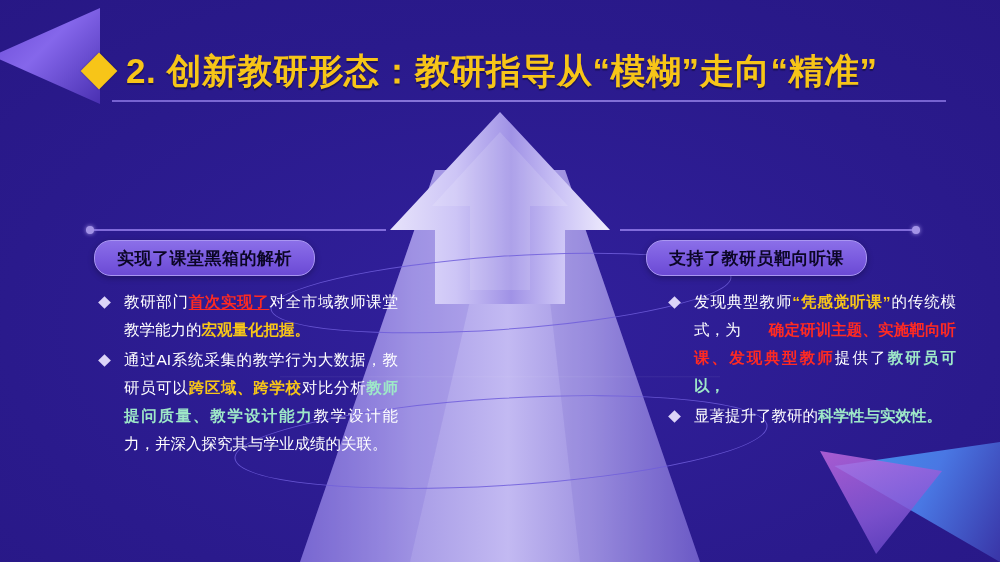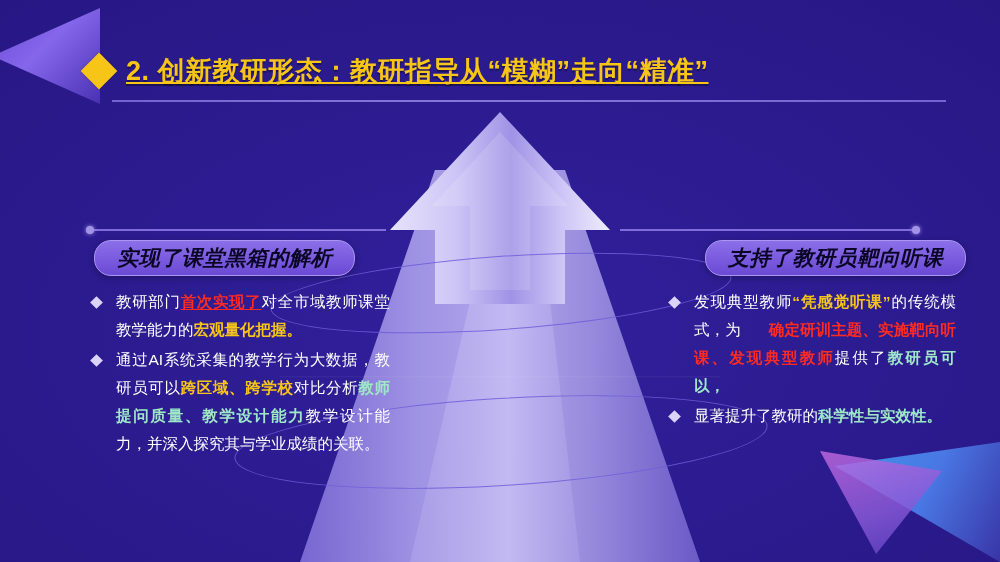--- a/index.html
+++ b/index.html
@@ -41,24 +41,23 @@
     position:absolute;left:86px;top:40px;width:880px;height:62px;
     display:flex;align-items:center;gap:14px;
   }
   .title-diamond{
     width:26px;height:26px;background:#f7c518;
     transform:rotate(45deg);flex:0 0 auto;
     box-shadow:0 0 2px rgba(0,0,0,.35);
   }
   .title-text{
     color:#f7c518;
-    font-size:27px;font-weight:700;letter-spacing:.5px;
+    font-size:35px;font-weight:700;letter-spacing:.5px;
     white-space:nowrap;
     text-shadow:0 2px 1px rgba(0,0,0,.35);
-    text-decoration:underline;
   }
   .title-rule{
     position:absolute;left:112px;top:100px;width:834px;height:2px;
     background:linear-gradient(90deg,#8f7ae8,#a693f2 40%,#8f7ae8);
     opacity:.75;
   }
 
   
   .graphic{position:absolute;left:280px;top:108px;width:440px;height:454px;}
   .ring{
@@ -77,31 +76,30 @@
   .conn-left{left:86px;top:229px;width:300px;}
   .conn-left .dot{left:0;}
   .conn-right{left:620px;top:229px;width:300px;}
   .conn-right .dot{right:0;}
 
   .badge{
     position:absolute;height:34px;border-radius:17px;
     display:flex;align-items:center;justify-content:center;
     background:linear-gradient(180deg,#8b6fe8 0%,#7b5ce0 50%,#6b4ad4 100%);
     border:1.5px solid #a996f2;
-    color:#0b0626;font-size:21px;font-weight:700;letter-spacing:.5px;
+    color:#0b0626;font-size:17px;font-weight:700;letter-spacing:.5px;
     padding:0 22px;white-space:nowrap;
     box-shadow:0 2px 6px rgba(0,0,0,.28);
-    font-style:italic;
   }
   .badge-left{left:94px;top:240px;}
-  .badge-right{left:705px;top:240px;}
+  .badge-right{left:646px;top:240px;}
 
   
   .col{position:absolute;color:#ffffff;font-size:15.5px;line-height:28px;}
-  .col-left{left:90px;top:288px;width:300px;}
+  .col-left{left:98px;top:288px;width:300px;}
   .col-right{left:668px;top:288px;width:288px;}
   .bullet{
     position:relative;padding-left:26px;margin-bottom:2px;
     text-align:justify;
   }
   .bullet::before{
     content:"";position:absolute;left:2px;top:10px;
     width:9px;height:9px;background:#dcd4f8;transform:rotate(45deg);
   }
   .hl-red{color:#ff2a22;font-weight:700;margin-left:28px;}

